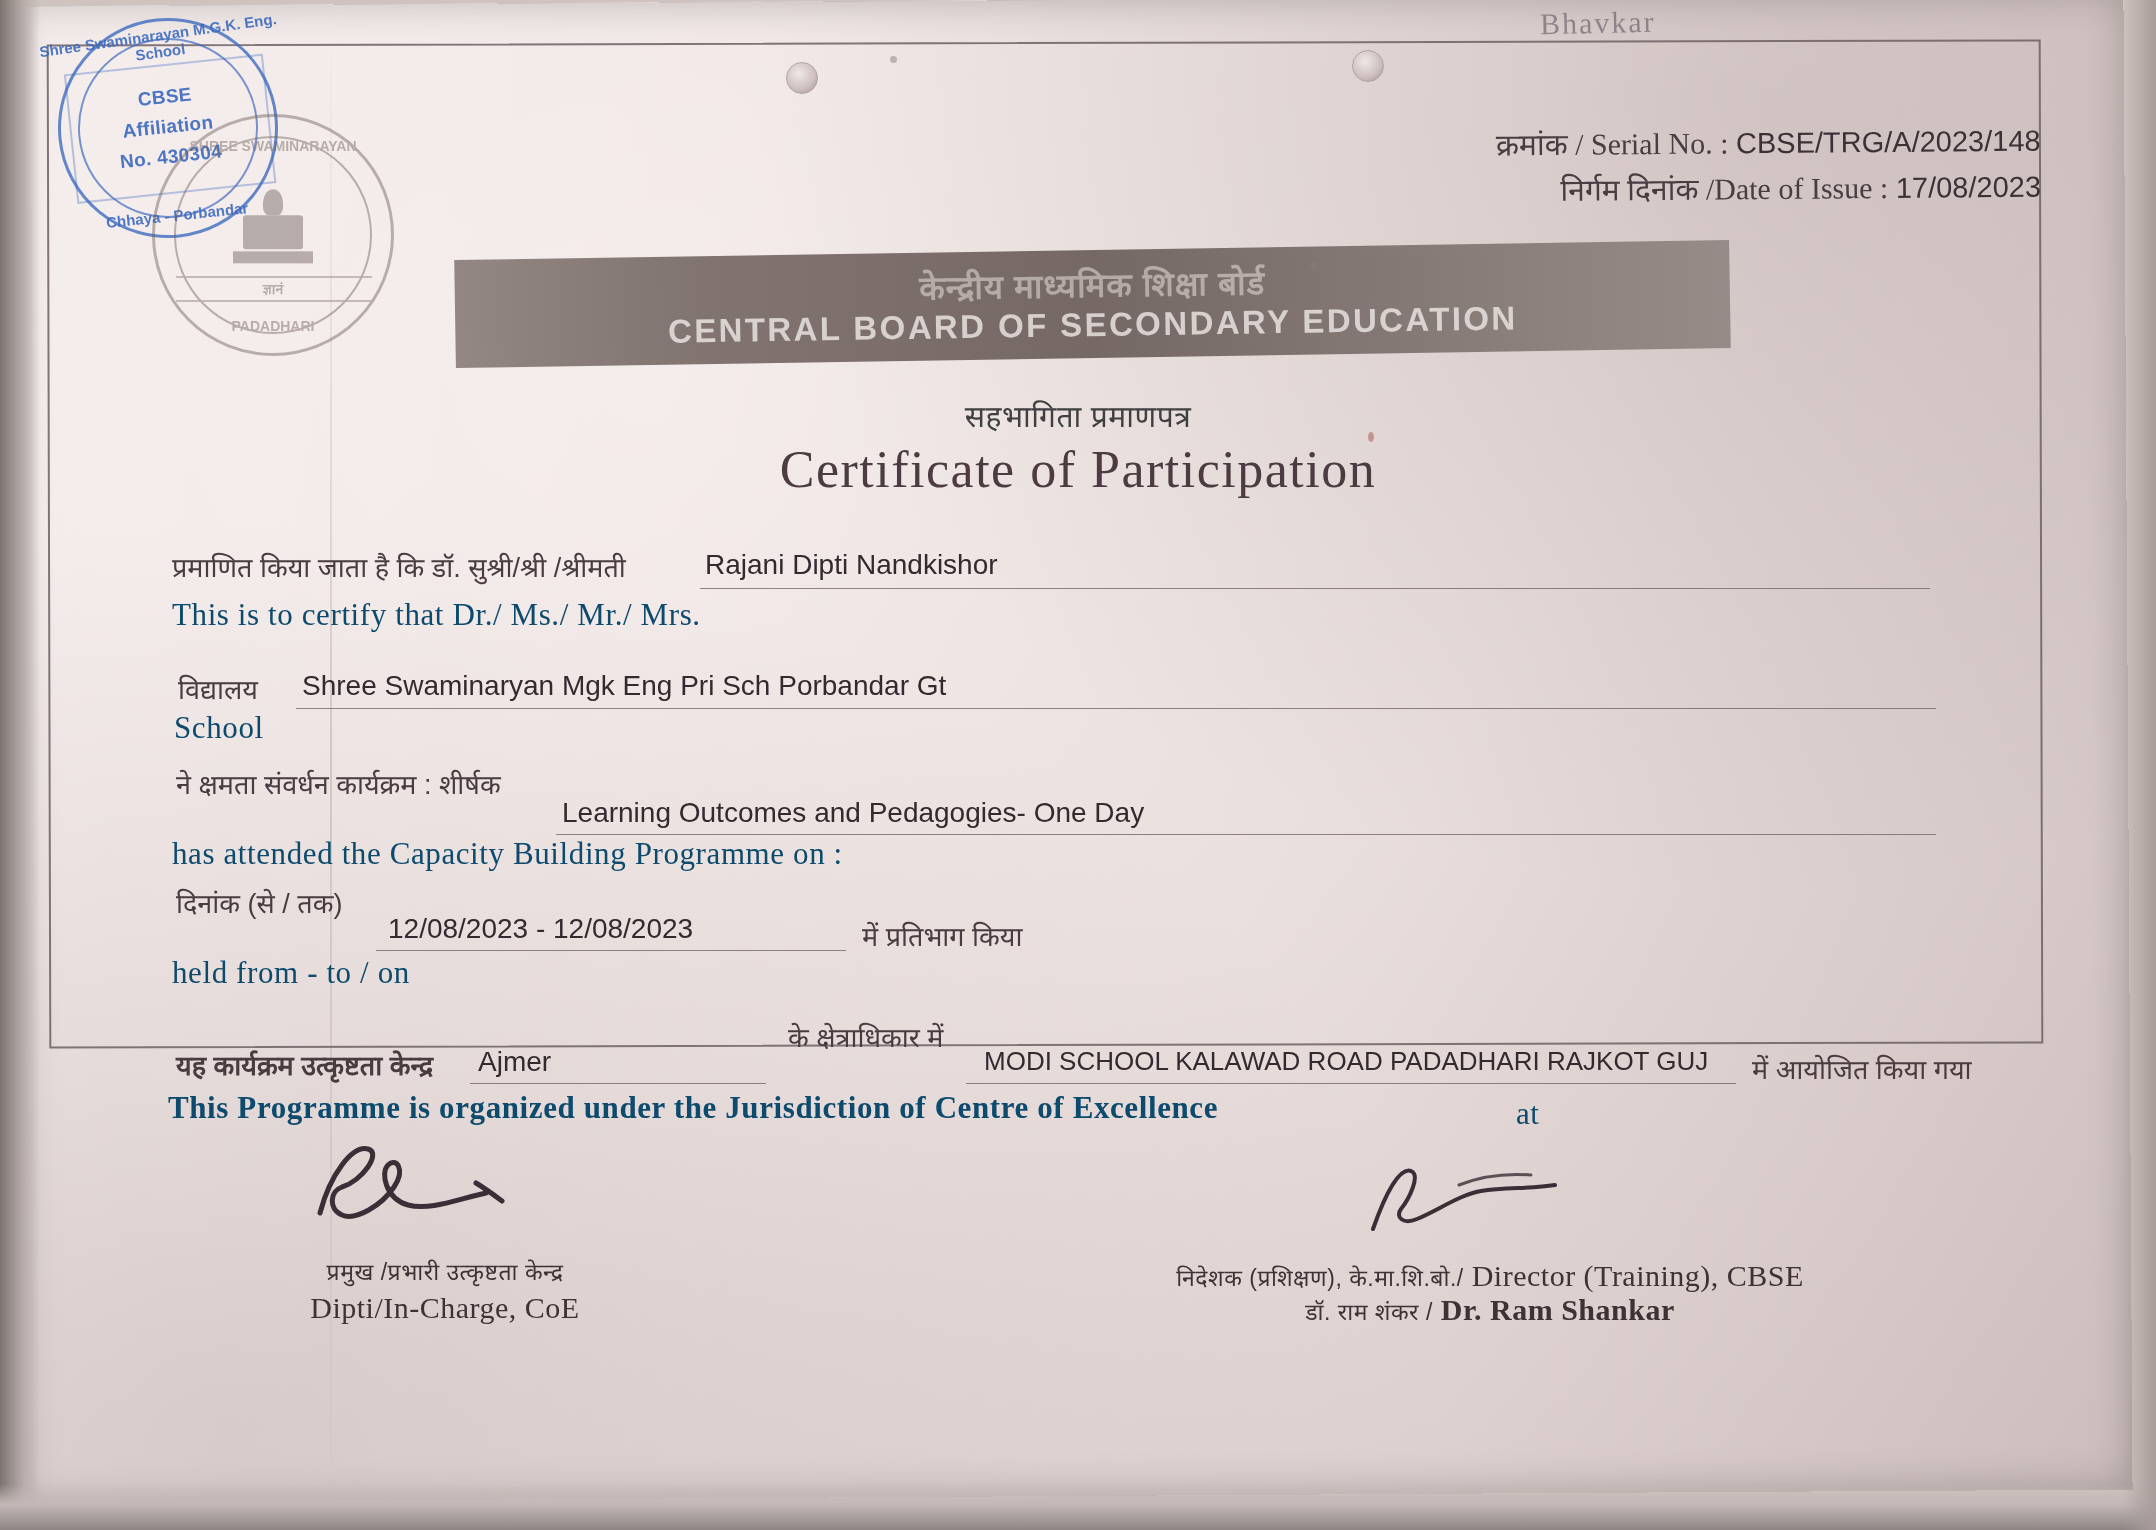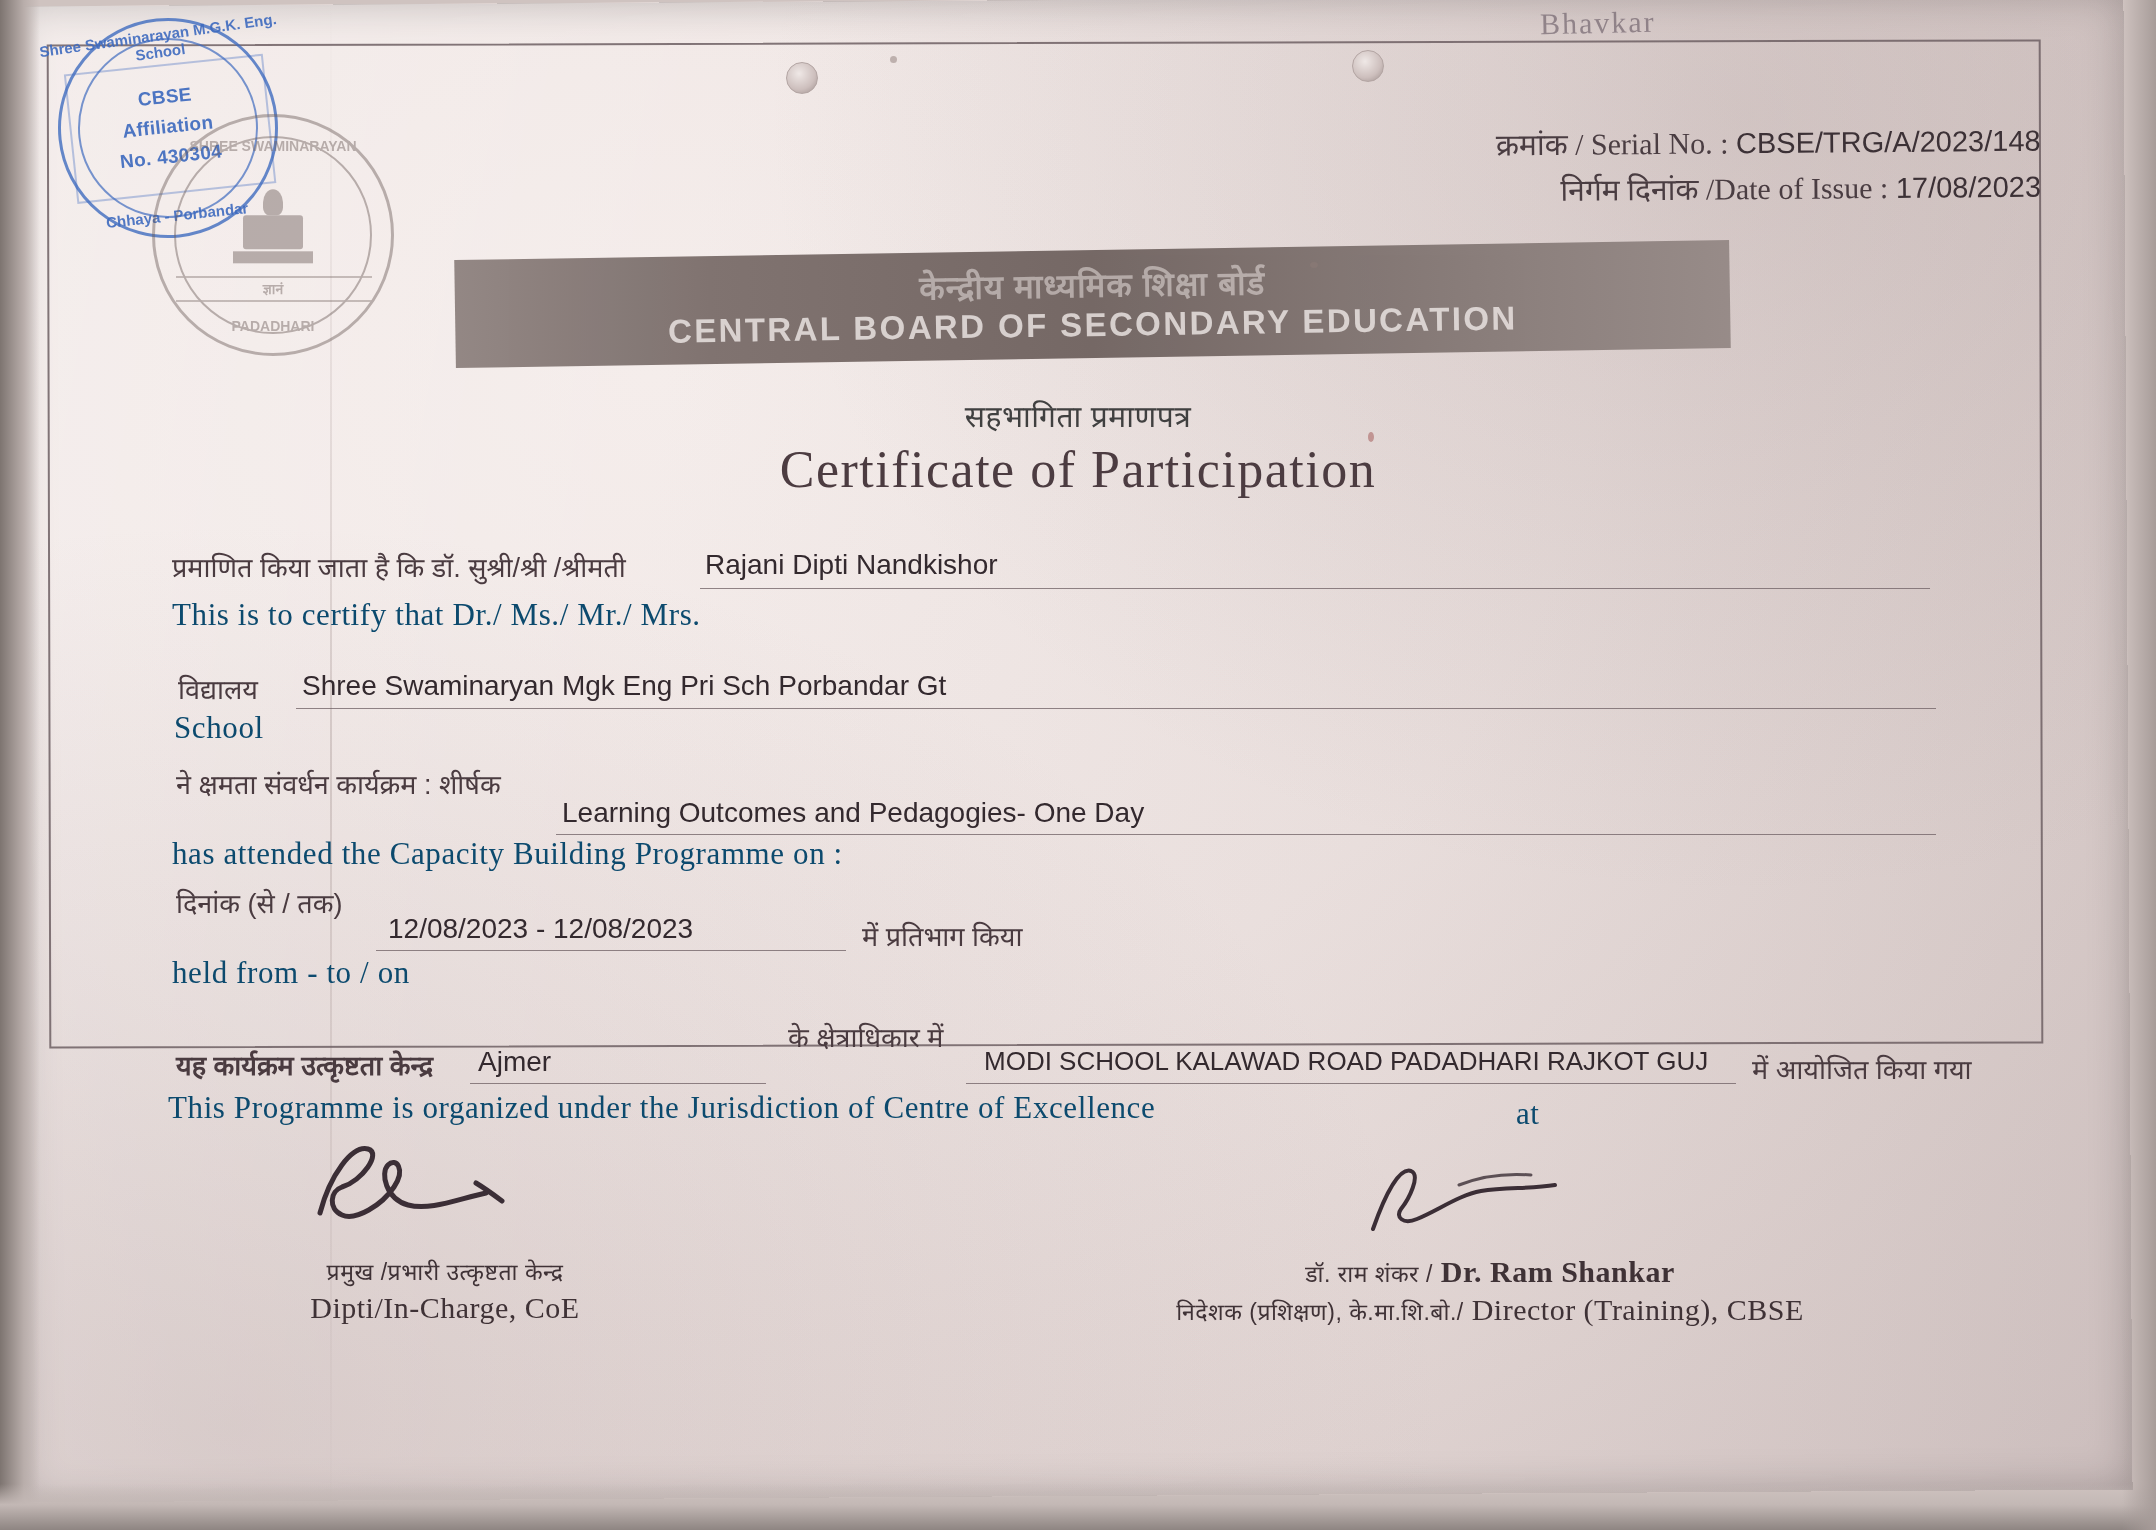--- a/index.html
+++ b/index.html
@@ -413,45 +413,45 @@
   <div class="row lbl-hi" style="left:862px; top:917px;">में प्रतिभाग किया</div>
   <div class="row lbl-en" style="left:172px; top:955px;">held from - to / on</div>
 
   <div class="row lbl-hi" style="left:176px; top:1046px;font-weight:bold;">यह कार्यक्रम उत्कृष्टता केन्द्र</div>
   <div class="row filled" style="left:478px; top:1046px;">Ajmer</div>
   <div class="rule" style="left:470px; top:1083px; width:296px;"></div>
   <div class="row lbl-hi" style="left:788px; top:1018px;">के क्षेत्राधिकार में</div>
   <div class="row filled" style="left:984px; top:1046px; font-size:26px;">MODI SCHOOL KALAWAD ROAD PADADHARI RAJKOT GUJ</div>
   <div class="rule" style="left:966px; top:1083px; width:770px;"></div>
   <div class="row lbl-hi" style="left:1752px; top:1050px;">में आयोजित किया गया</div>
-  <div class="row lbl-en" style="left:168px; top:1090px;">This Programme is organized under the Jurisdiction of  Centre of Excellence</div>
+  <div class="row lbl-en" style="left:168px; top:1090px;font-weight:bold;">This Programme is organized under the Jurisdiction of  Centre of Excellence</div>
   <div class="row lbl-en" style="left:1516px; top:1096px;">at</div>
 
   <svg class="sig-left" viewBox="0 0 300 110">
     <path d="M30 78 C 40 40, 62 10, 78 14 C 92 18, 72 46, 52 52 C 40 56, 38 74, 52 80 C 66 86, 92 70, 104 52 C 116 34, 106 22, 98 30 C 90 38, 96 64, 118 70 C 140 76, 168 64, 196 58" fill="none" stroke="#3b2e36" stroke-width="5" stroke-linecap="round"></path>
     <path d="M186 48 C 196 54, 204 60, 212 66" fill="none" stroke="#3b2e36" stroke-width="5" stroke-linecap="round"></path>
   </svg>
   <div class="sig-caption" style="left:200px; top:1255px; width:490px;">
     <div class="hi">प्रमुख /प्रभारी  उत्कृष्टता केन्द्र</div>
     <div class="en">Dipti/In-Charge, CoE</div>
   </div>
 
   <svg class="sig-right" viewBox="0 0 250 90">
     <path d="M18 74 C 30 40, 44 12, 56 16 C 66 20, 54 44, 46 54 C 40 62, 48 70, 62 64 C 82 56, 104 40, 126 36 C 150 32, 176 34, 200 30" fill="none" stroke="#3b2e36" stroke-width="4" stroke-linecap="round"></path>
     <path d="M104 30 C 124 22, 150 18, 176 20" fill="none" stroke="#3b2e36" stroke-width="3" stroke-linecap="round" opacity="0.8"></path>
   </svg>
   <div class="sig-caption" style="left:1160px; top:1255px; width:660px;">
+    <div class="en">
+      <span class="hi">निदेशक (प्रशिक्षण), के.मा.शि.बो./</span>
+      <span>Director (Training), CBSE</span>
+    </div>
     <div class="en" style="margin-top:0;">
       <span class="hi">डॉ. राम शंकर /</span>
       <b>Dr. Ram Shankar</b>
     </div>
-    <div class="en">
-      <span class="hi">निदेशक (प्रशिक्षण), के.मा.शि.बो./</span>
-      <span>Director (Training), CBSE</span>
-    </div>
   </div>
 
   <div class="speck" style="left:1368px; top:432px; width:6px; height:10px; background:#a0514f;"></div>
   <div class="speck" style="left:1310px; top:262px; width:8px; height:6px;"></div>
   <div class="speck" style="left:890px; top:56px; width:7px; height:7px;"></div>
 
   <div class="edge-left"></div>
   <div class="edge-bottom"></div>
   <div class="edge-right"></div>
 </div>

